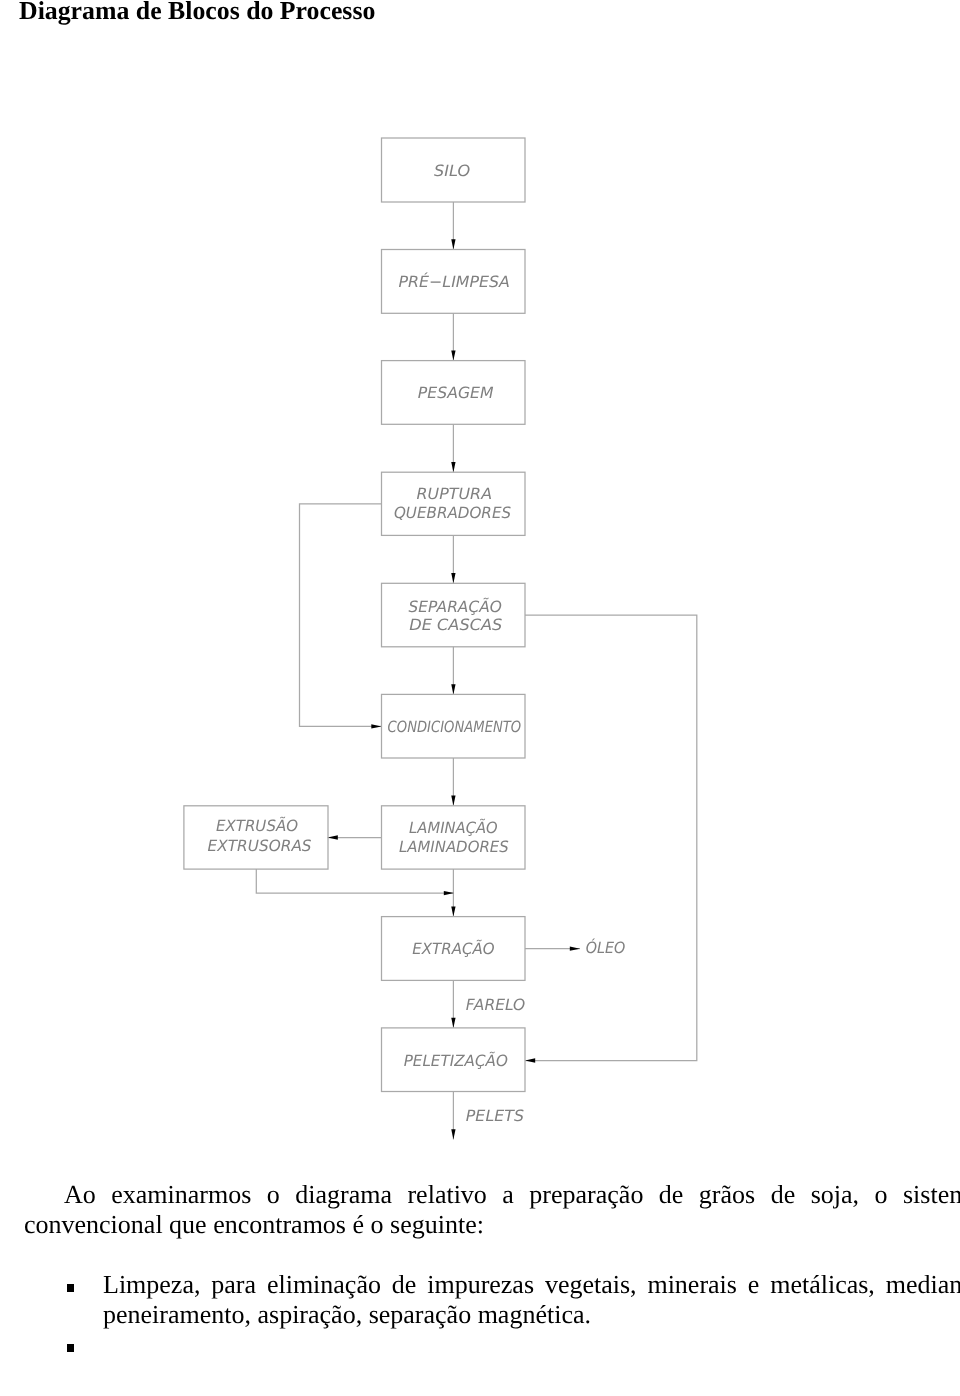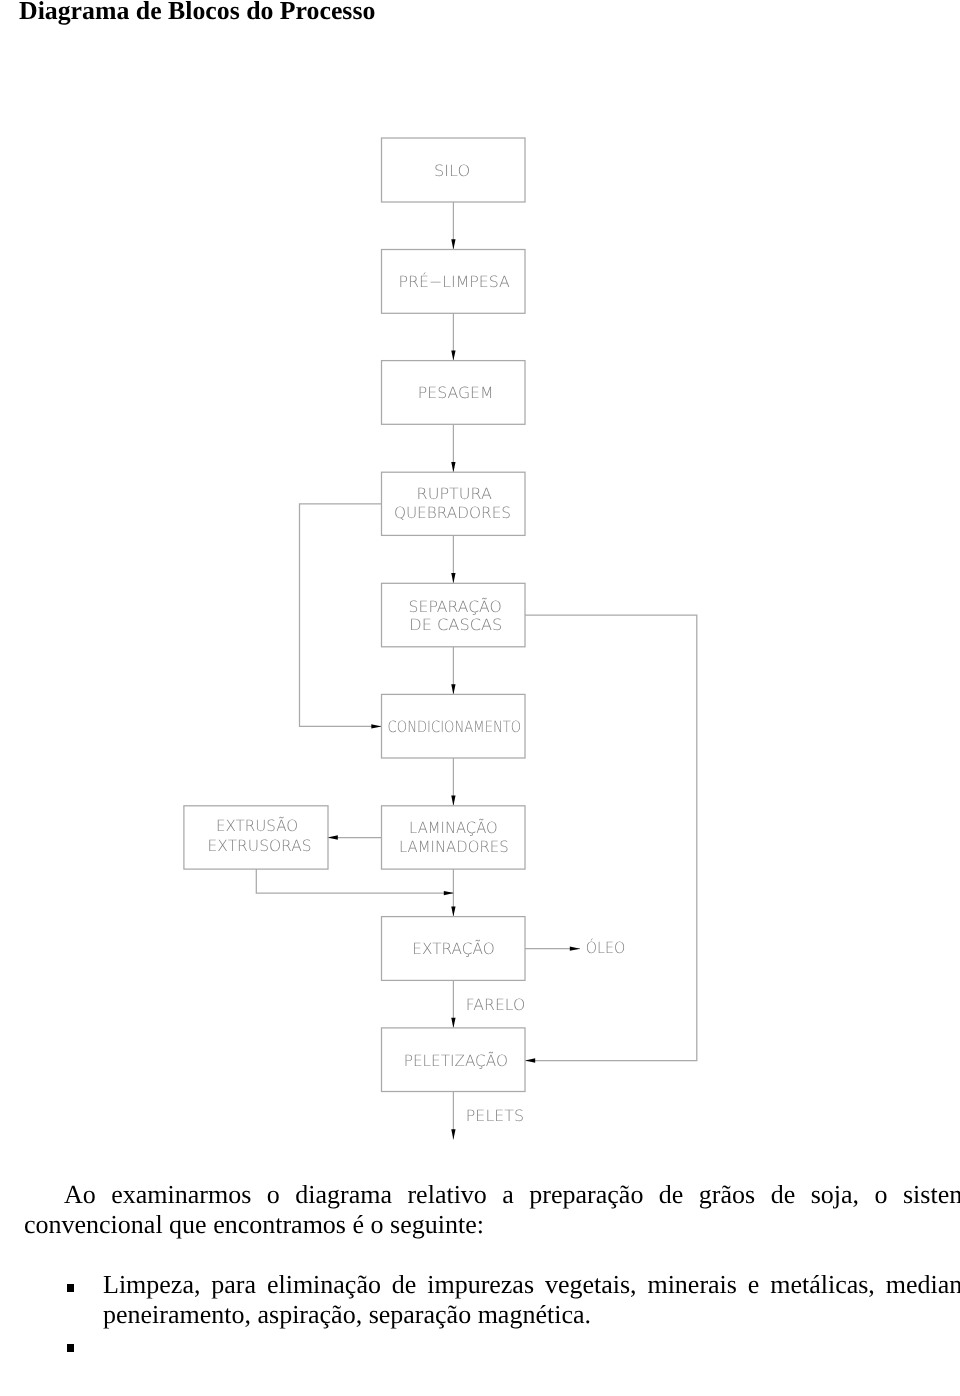--- a/index.html
+++ b/index.html
@@ -4,21 +4,21 @@
 <title>Diagrama de Blocos do Processo</title>
 <style>
   html,body{margin:0;padding:0;background:#fff;
             -webkit-font-smoothing:antialiased;text-rendering:geometricPrecision;}
   body{width:960px;height:1396px;position:relative;overflow:hidden;
        font-family:"Liberation Serif",serif;color:#000;}
   .page{position:absolute;left:0;top:0;width:960px;height:1396px;
         transform:translateZ(0);margin-left:16px;}
   #title{position:absolute;left:3px;top:-4px;font-size:25.8px;font-weight:bold;
          font-family:"Liberation Serif",serif;letter-spacing:0px;white-space:nowrap;}
-  #diagram{position:absolute;left:0;top:0;width:760px;height:1180px;}
+  #diagram{position:absolute;left:0;top:0;width:760px;height:1180px;font-style:italic;}
   #diagram-svg text{font-family:"DejaVu Sans",sans-serif;font-weight:200;
                     font-size:15.6px;}
   #body-text{position:absolute;left:8px;top:1180px;width:957px;font-size:26px;line-height:30px;}
   .para{text-align:justify;text-indent:40px;}
   .bullets{margin-top:30px;}
   .bullet-row{position:relative;padding-left:79px;text-align:justify;}
   .bsq{position:absolute;left:42.9px;top:14.4px;width:7.4px;height:7.3px;background:#000;}
 </style>
 </head>
 <body>

